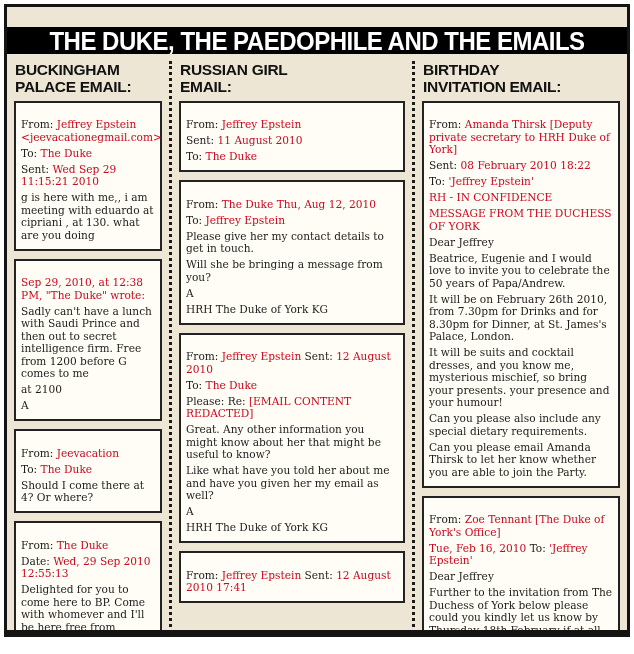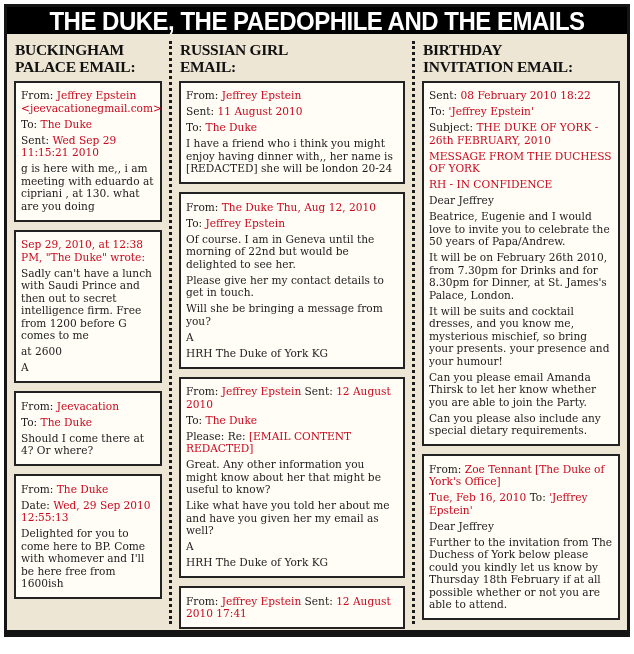--- a/index.html
+++ b/index.html
@@ -16,50 +16,51 @@
   .banner{
     background:var(--banner,#000);
     color:#fff;
     height:27px;
     display:flex;align-items:center;justify-content:center;
     font-family:"Liberation Sans", sans-serif;
     font-weight:bold;
     font-size:24px;
     letter-spacing:-0.5px;
     white-space:nowrap;
+    margin-top:20px;
   }
   .banner .ttl{transform:scaleY(1.08);}
   .columns{
     display:flex;
     padding:5px 6px 0 6px;
     height:calc(100% - 32px);
   }
   .col{box-sizing:border-box;}
   .col-1{width:150px;}
   .col-2{width:228px;}
   .col-3{flex:1;}
   .divider{
     border-left:3px dotted #1a1a1a;
     margin:2px 6px 6px 6px;
   }
   .col-heading{
-    font-family:Liberation Serif, serif;
+    font-family:Liberation Sans, sans-serif;
     font-weight:bold;
     color:#111;
     font-size:15.5px;
     line-height:1.12;
     letter-spacing:-0.3px;
     max-width:160px;
     margin:2px 0 5px 2px;
     text-transform:uppercase;
   }
   .email-box{
     background:var(--boxbg,#fffdf6);
     border:2px solid #222;
-    padding:3px 5px 4px 5px;
+    padding:12px 5px 4px 5px;
     margin:0 1px 8px 1px;
   }
   .para{
     margin:3.5px 0;
     font-size:10.6px;
     line-height:1.18;
     color:#1c1c1c;
     font-weight:500;
   }
   .red{color:var(--red,#c9091e);}
@@ -77,47 +78,45 @@
         <div class="col-heading">BUCKINGHAM PALACE EMAIL:</div>
         <div class="email-box">
           <p class="para"><span class="blk">From: </span><span class="red">Jeffrey Epstein &lt;jeevacationegmail.com&gt;</span></p>
           <p class="para"><span class="blk">To: </span><span class="red">The Duke</span></p>
           <p class="para"><span class="blk">Sent: </span><span class="red">Wed Sep 29 11:15:21 2010</span></p>
           <p class="para"><span class="blk">g is here with me,, i am meeting with eduardo at cipriani , at 130. what are you doing</span></p>
         </div>
         <div class="email-box">
           <p class="para"><span class="red">Sep 29, 2010, at 12:38 PM, "The Duke" wrote:</span></p>
           <p class="para"><span class="blk">Sadly can't have a lunch with Saudi Prince and then out to secret intelligence firm. Free from 1200 before G comes to me</span></p>
-          <p class="para"><span class="blk">at 2600</span></p>
+          <p class="para"><span class="blk">at 2100</span></p>
           <p class="para"><span class="blk">A</span></p>
         </div>
         <div class="email-box">
           <p class="para"><span class="blk">From: </span><span class="red">Jeevacation</span></p>
           <p class="para"><span class="blk">To: </span><span class="red">The Duke</span></p>
           <p class="para"><span class="blk">Should I come there at 4? Or where?</span></p>
         </div>
         <div class="email-box">
           <p class="para"><span class="blk">From: </span><span class="red">The Duke</span></p>
           <p class="para"><span class="blk">Date: </span><span class="red">Wed, 29 Sep 2010 12:55:13</span></p>
           <p class="para"><span class="blk">Delighted for you to come here to BP. Come with whomever and I'll be here free from 1600ish</span></p>
         </div>
       </div>
       <div class="divider"></div>
       <div class="col col-2">
         <div class="col-heading">RUSSIAN GIRL EMAIL:</div>
         <div class="email-box">
           <p class="para"><span class="blk">From: </span><span class="red">Jeffrey Epstein</span></p>
           <p class="para"><span class="blk">Sent: </span><span class="red">11 August 2010</span></p>
           <p class="para"><span class="blk">To: </span><span class="red">The Duke</span></p>
-          <p class="para"><span class="blk">I have a friend who i think you might enjoy having dinner with,, her name is [REDACTED] she will be london 20-24</span></p>
         </div>
         <div class="email-box">
           <p class="para"><span class="blk">From: </span><span class="red">The Duke Thu, Aug 12, 2010</span></p>
           <p class="para"><span class="blk">To: </span><span class="red">Jeffrey Epstein</span></p>
-          <p class="para"><span class="blk">Of course. I am in Geneva until the morning of 22nd but would be delighted to see her.</span></p>
           <p class="para"><span class="blk">Please give her my contact details to get in touch.</span></p>
           <p class="para"><span class="blk">Will she be bringing a message from you?</span></p>
           <p class="para"><span class="blk">A</span></p>
           <p class="para"><span class="blk">HRH The Duke of York KG</span></p>
         </div>
         <div class="email-box">
           <p class="para"><span class="blk">From: </span><span class="red">Jeffrey Epstein </span><span class="blk">Sent: </span><span class="red">12 August 2010</span></p>
           <p class="para"><span class="blk">To: </span><span class="red">The Duke</span></p>
           <p class="para"><span class="blk">Please: Re: </span><span class="red">[EMAIL CONTENT REDACTED]</span></p>
           <p class="para"><span class="blk">Great. Any other information you might know about her that might be useful to know?</span></p>
@@ -126,31 +125,31 @@
           <p class="para"><span class="blk">HRH The Duke of York KG</span></p>
         </div>
         <div class="email-box">
           <p class="para"><span class="blk">From: </span><span class="red">Jeffrey Epstein </span><span class="blk">Sent: </span><span class="red">12 August 2010 17:41</span></p>
         </div>
       </div>
       <div class="divider"></div>
       <div class="col col-3">
         <div class="col-heading">BIRTHDAY INVITATION EMAIL:</div>
         <div class="email-box">
+          <p class="para"><span class="blk">From: </span><span class="red">Amanda Thirsk [Deputy private secretary to HRH Duke of York]</span></p>
           <p class="para"><span class="blk">Sent: </span><span class="red">08 February 2010 18:22</span></p>
           <p class="para"><span class="blk">To: </span><span class="red">'Jeffrey Epstein'</span></p>
-          <p class="para"><span class="blk">Subject: </span><span class="red">THE DUKE OF YORK - 26th FEBRUARY, 2010</span></p>
+          <p class="para"><span class="red">RH - IN CONFIDENCE</span></p>
           <p class="para"><span class="red">MESSAGE FROM THE DUCHESS OF YORK</span></p>
-          <p class="para"><span class="red">RH - IN CONFIDENCE</span></p>
           <p class="para"><span class="blk">Dear Jeffrey</span></p>
           <p class="para"><span class="blk">Beatrice, Eugenie and I would love to invite you to celebrate the 50 years of Papa/Andrew.</span></p>
           <p class="para"><span class="blk">It will be on February 26th 2010, from 7.30pm for Drinks and for 8.30pm for Dinner, at St. James's Palace, London.</span></p>
           <p class="para"><span class="blk">It will be suits and cocktail dresses, and you know me, mysterious mischief, so bring your presents. your presence and your humour!</span></p>
+          <p class="para"><span class="blk">Can you please also include any special dietary requirements.</span></p>
           <p class="para"><span class="blk">Can you please email Amanda Thirsk to let her know whether you are able to join the Party.</span></p>
-          <p class="para"><span class="blk">Can you please also include any special dietary requirements.</span></p>
         </div>
         <div class="email-box">
           <p class="para"><span class="blk">From: </span><span class="red">Zoe Tennant [The Duke of York's Office]</span></p>
           <p class="para"><span class="red">Tue, Feb 16, 2010 </span><span class="blk">To: </span><span class="red">'Jeffrey Epstein'</span></p>
           <p class="para"><span class="blk">Dear Jeffrey</span></p>
           <p class="para"><span class="blk">Further to the invitation from The Duchess of York below please could you kindly let us know by Thursday 18th February if at all possible whether or not you are able to attend.</span></p>
         </div>
       </div>
     </div>
 </div>

